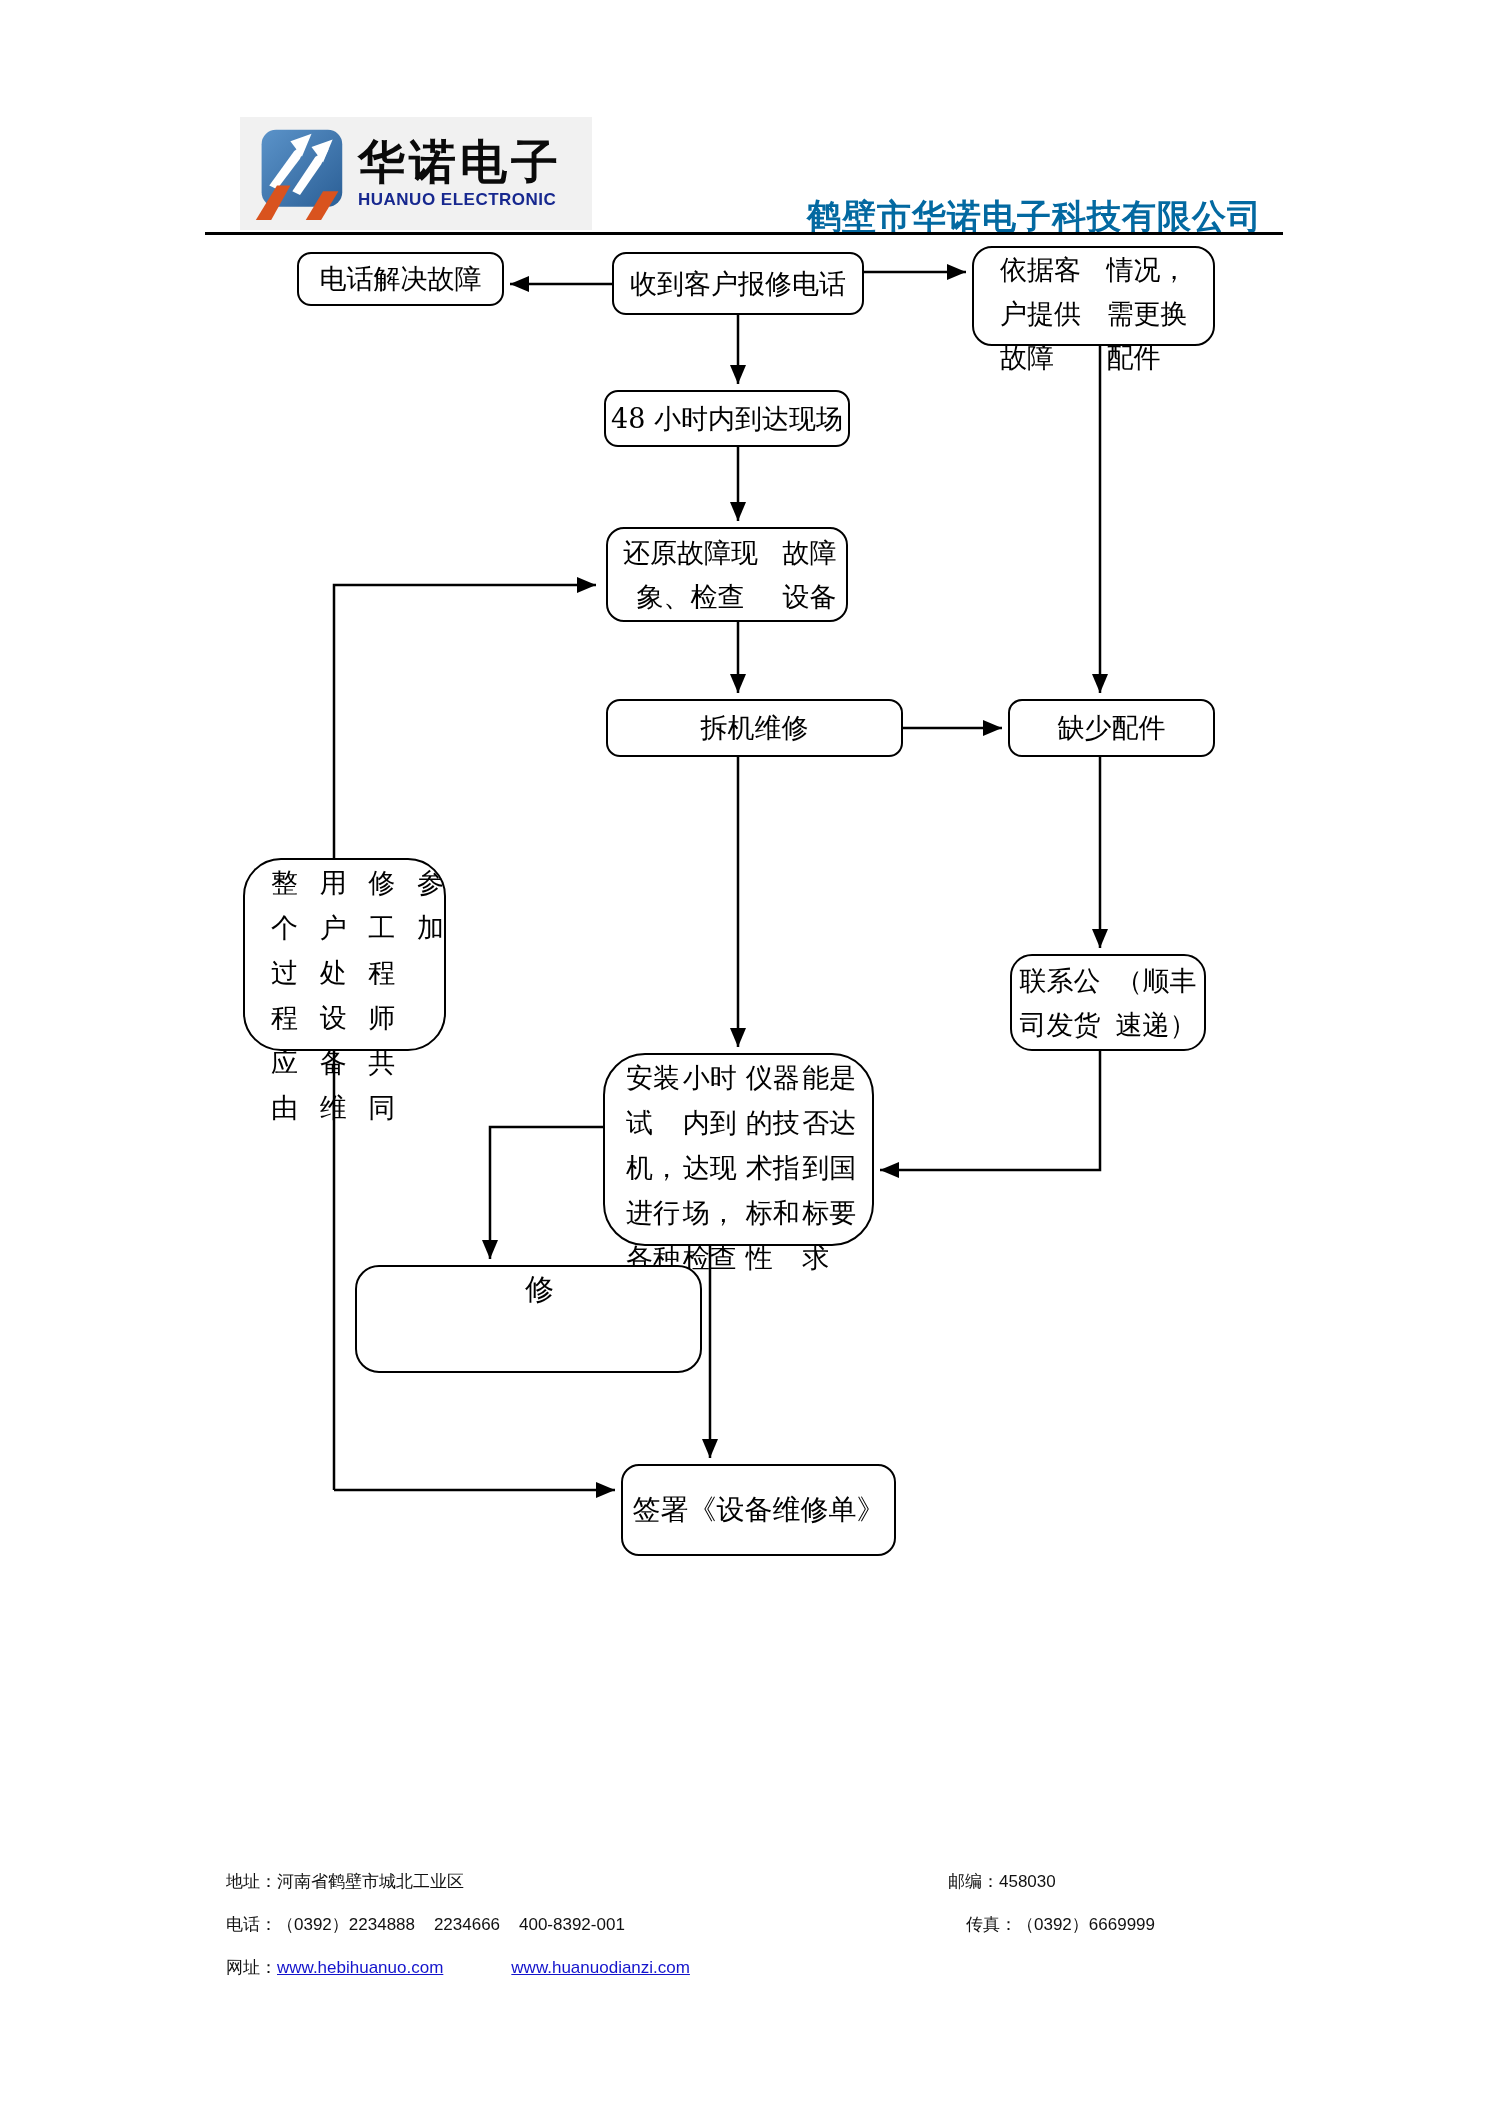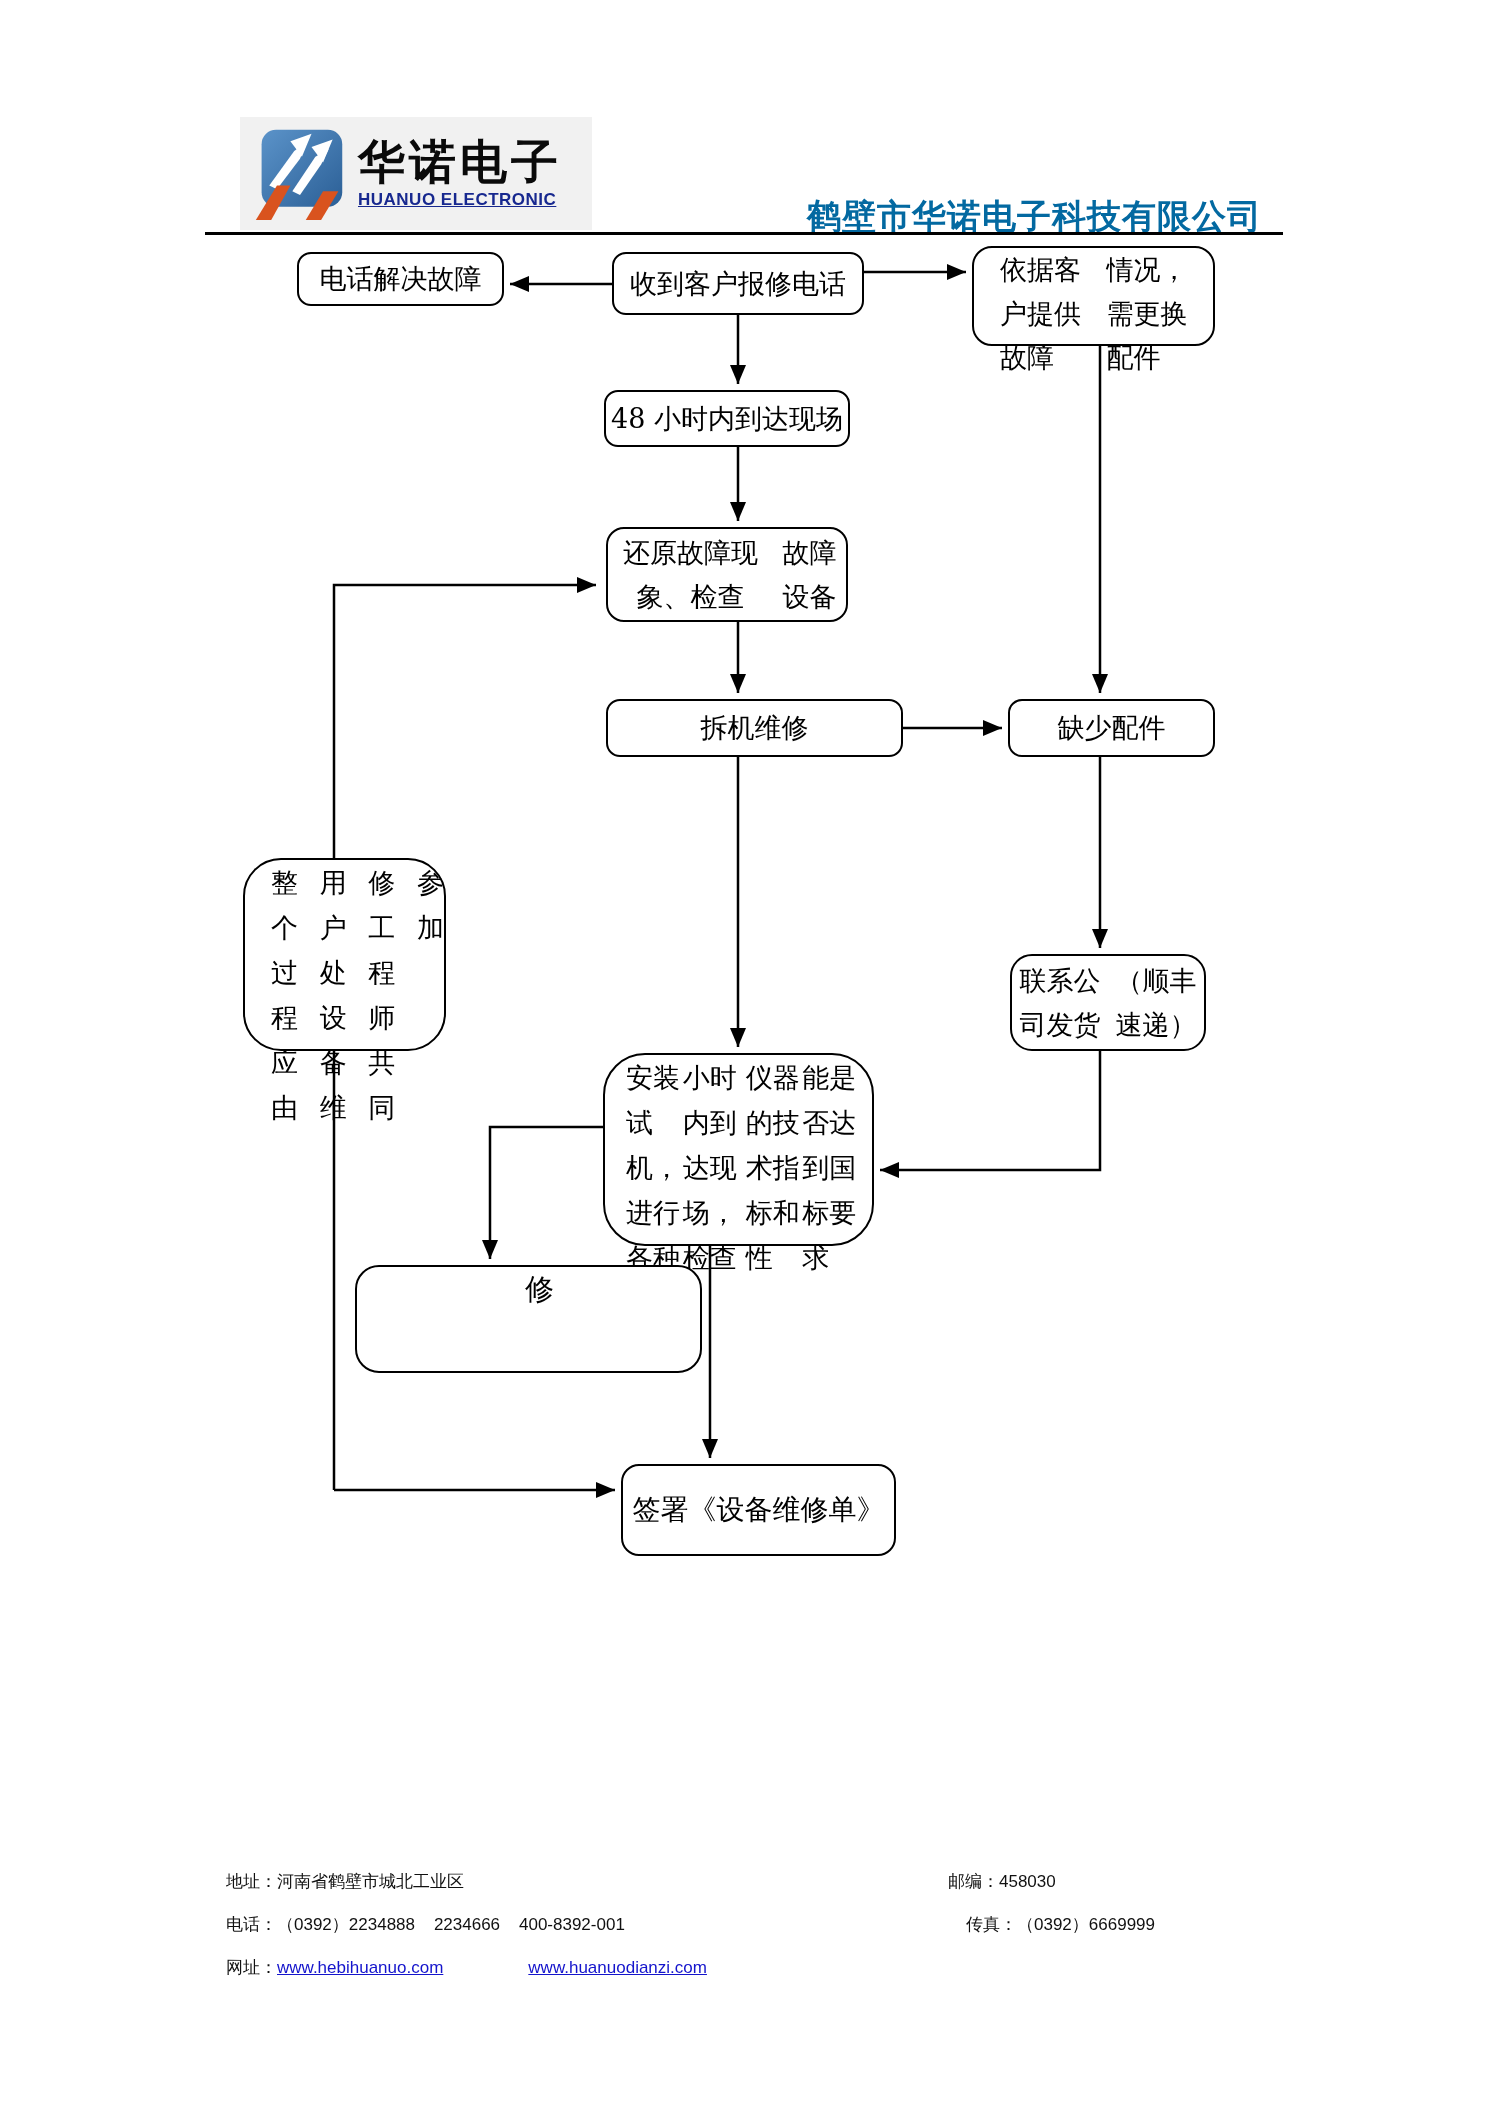--- a/index.html
+++ b/index.html
@@ -13,21 +13,21 @@
     background:#f1f1f1;display:flex;align-items:center;
   }
   .logo-emblem{width:96px;height:100px;margin-left:12px;flex:0 0 auto;}
   .logo-text{margin-left:10px;display:flex;flex-direction:column;justify-content:center;}
   .logo-cn{
     font-family:"Liberation Sans","DejaVu Sans",sans-serif;
     font-size:47px;font-weight:900;letter-spacing:4px;line-height:1.05;color:#0a0a0a;
   }
   .logo-en{
     font-family:"Liberation Sans","DejaVu Sans",sans-serif;
-    font-size:17px;font-weight:700;letter-spacing:0.5px;color:#17288f;margin-top:3px;text-decoration:underline;
+    font-size:17px;font-weight:700;letter-spacing:0.5px;color:#17288f;margin-top:3px;
   }
   .company-title{
     position:absolute;right:226px;top:194px;
     font-family:"Liberation Sans","DejaVu Sans",sans-serif;
     font-size:34px;font-weight:600;letter-spacing:1px;color:#0369a1;white-space:nowrap;
   }
   .header-rule{position:absolute;left:205px;top:232px;width:1078px;height:3px;background:#000;}
   
   .connectors{position:absolute;left:0;top:0;z-index:1;}
   .flow-node{
@@ -53,21 +53,21 @@
   .footer-item{
     position:absolute;font-family:"Liberation Sans","DejaVu Sans",sans-serif;
     font-size:17px;color:#111;white-space:pre;z-index:2;
   }
   .f-addr{left:226px;top:1870px;}
   .f-post{left:948px;top:1870px;}
   .f-phone{left:226px;top:1913px;}
   .f-fax{left:966px;top:1913px;}
   .f-web{left:226px;top:1956px;}
   .weblink{color:#1414cc;text-decoration:underline;cursor:pointer;}
-  .weblink.second{margin-left:85px;}
+  .weblink.second{margin-left:68px;}
 </style>
 </head>
 <body>
 
 <div class="page">
 
   <div class="logo-panel">
     <svg class="logo-emblem" viewBox="0 0 100 100">
       <defs>
         <linearGradient id="lg-blue" x1="0" y1="0" x2="1" y2="1">

